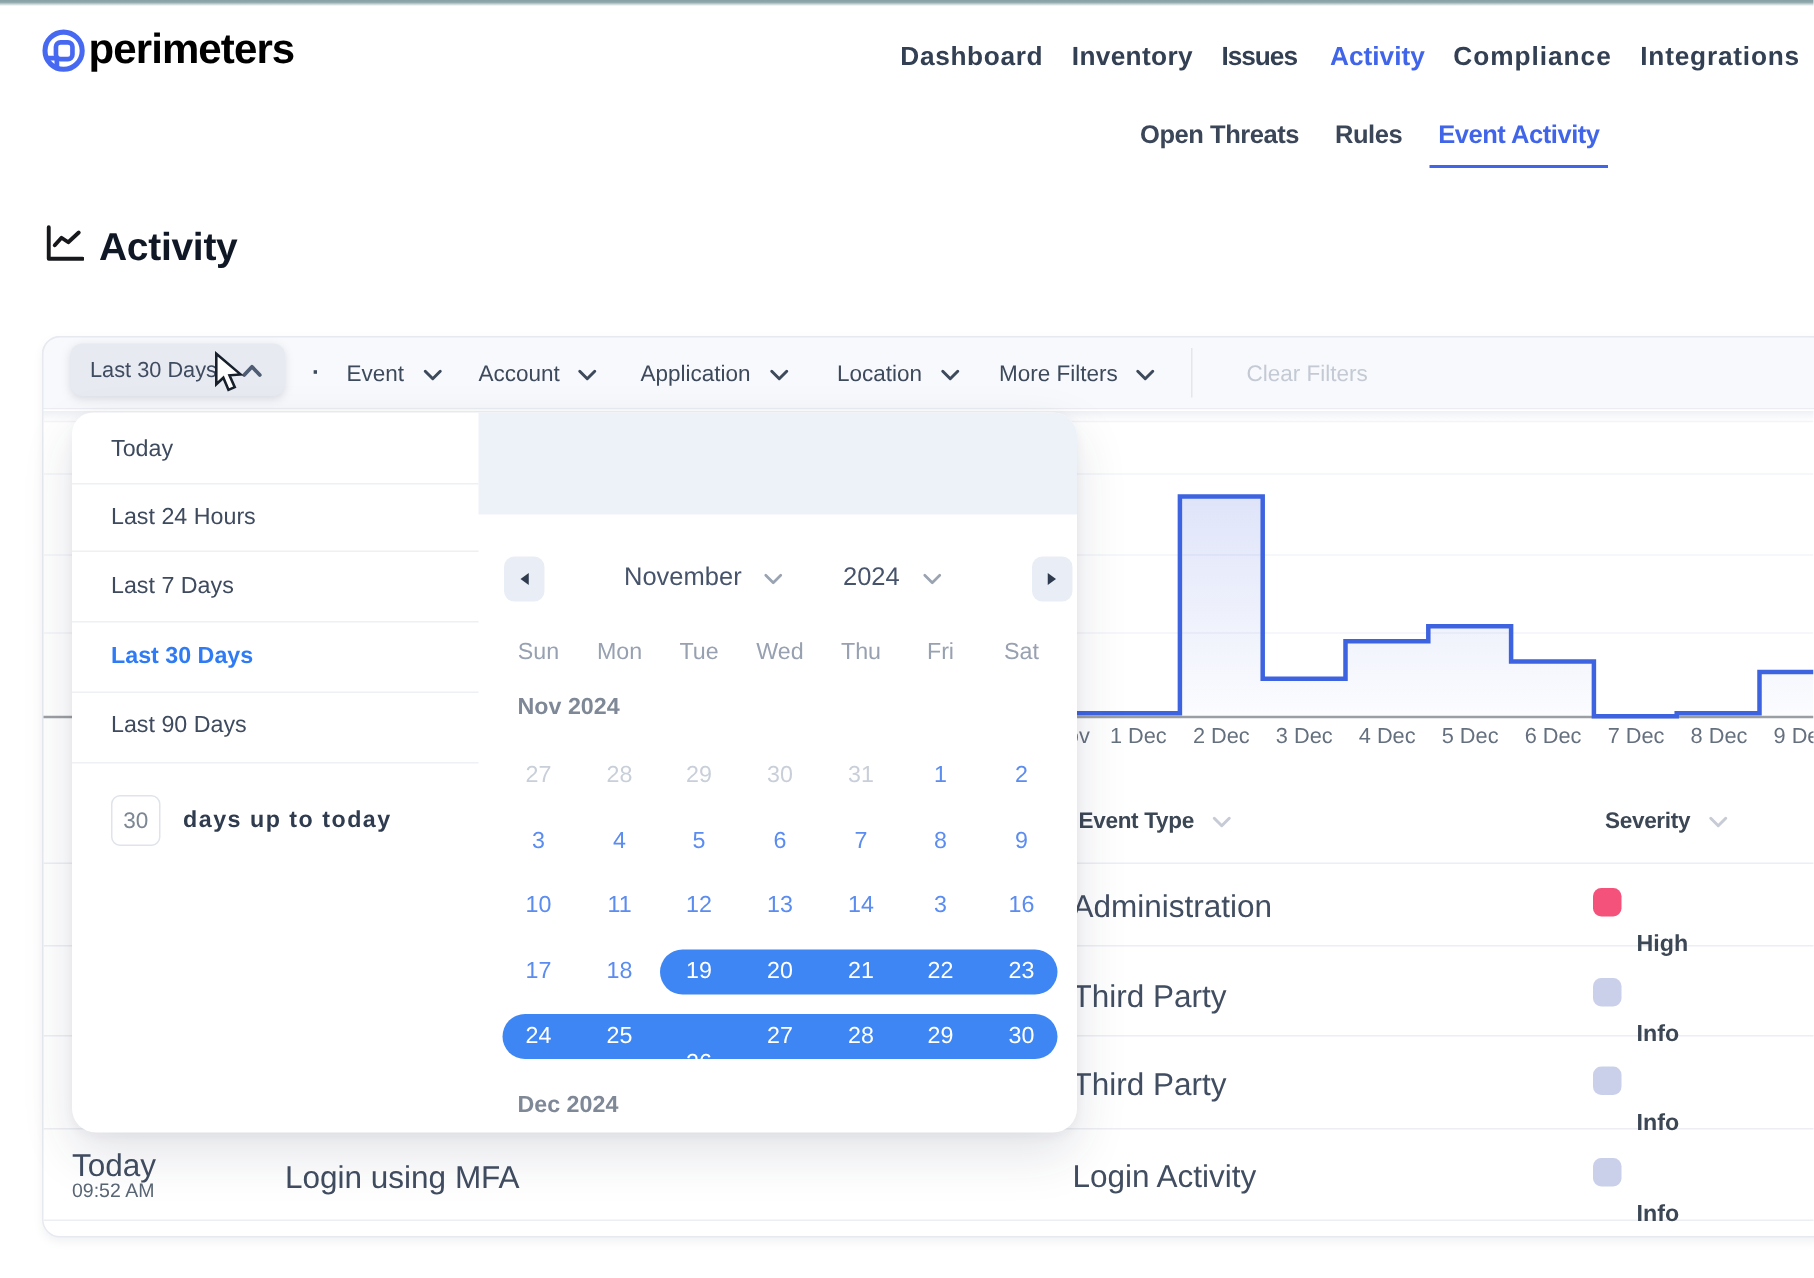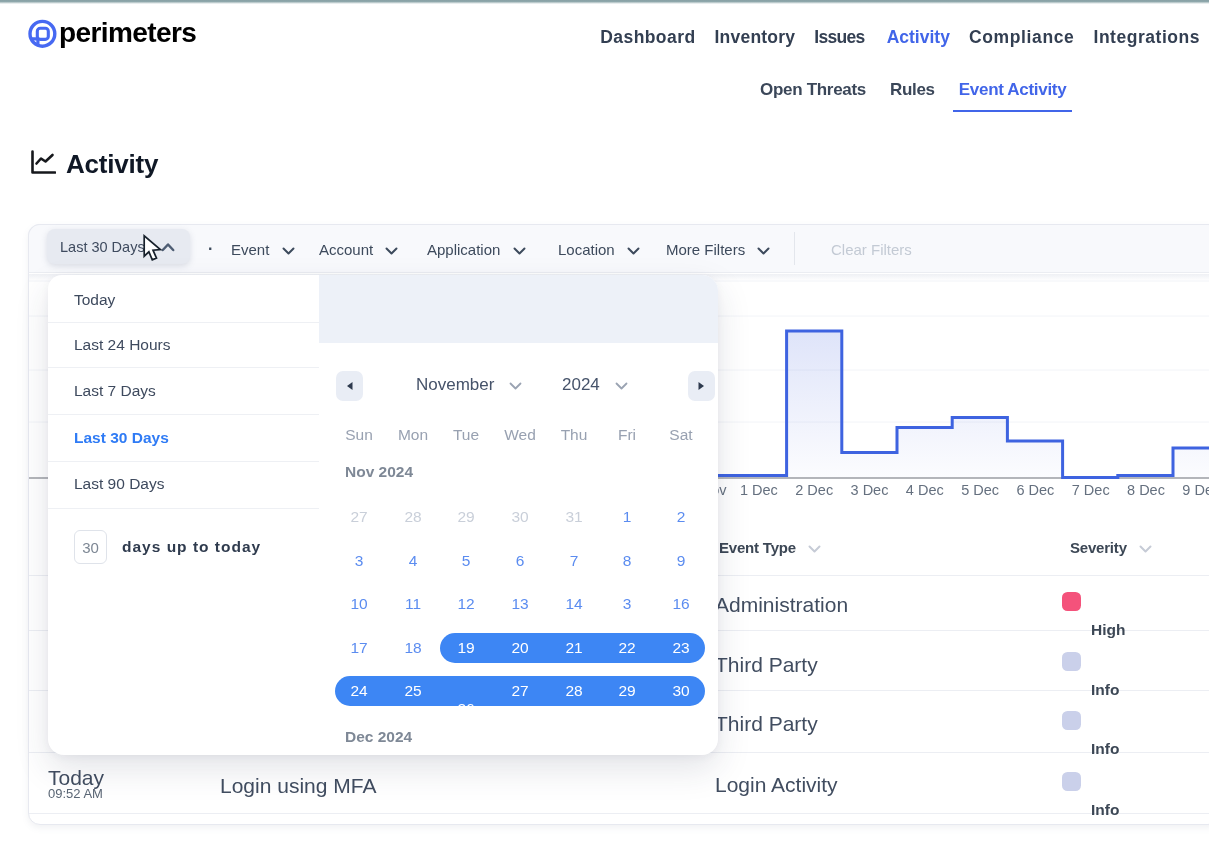--- a/index.html
+++ b/index.html
@@ -198,21 +198,21 @@
 <div class="rowtxt" style="left:715px; top:653px;">Third Party</div>
 <div class="sw" style="left:1062px; top:652px; background:#cad0ea;"></div>
 <div class="sevtxt" style="left:1091px; top:653px;">Info</div>
 
 <div class="rowtxt" style="left:715px; top:712px;">Third Party</div>
 <div class="sw" style="left:1062px; top:711px; background:#cad0ea;"></div>
 <div class="sevtxt" style="left:1091px; top:712px;">Info</div>
 
 <div class="rowtxt" style="left:48px; top:766px;">Today</div>
 <div class="rowtxt" style="left:48px; top:786px; font-size:13px; color:#5a6675;">09:52 AM</div>
-<div class="rowtxt" style="left:220px; top:774px;">Login using MFA</div>
+<div class="rowtxt" style="left:190px; top:774px;">Login using MFA</div>
 <div class="rowtxt" style="left:715px; top:773px;">Login Activity</div>
 <div class="sw" style="left:1062px; top:772px; background:#cad0ea;"></div>
 <div class="sevtxt" style="left:1091px; top:773px;">Info</div>
 
 <div id="panel">
   <div class="litem" style="top:16px;">Today</div>
   <div class="lsep" style="top:47px;"></div>
   <div class="litem" style="top:60.5px;">Last 24 Hours</div>
   <div class="lsep" style="top:91.5px;"></div>
   <div class="litem" style="top:107px;">Last 7 Days</div>

